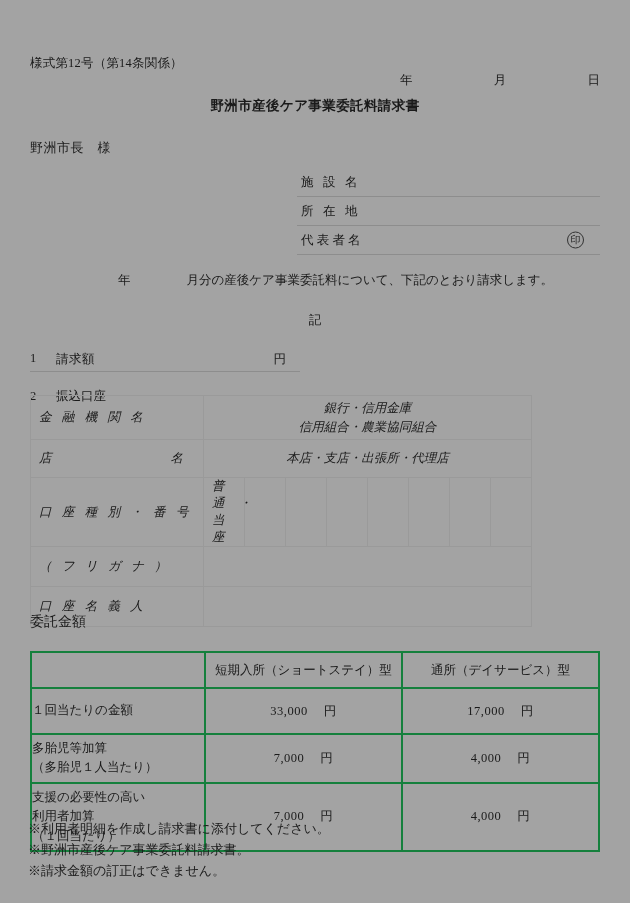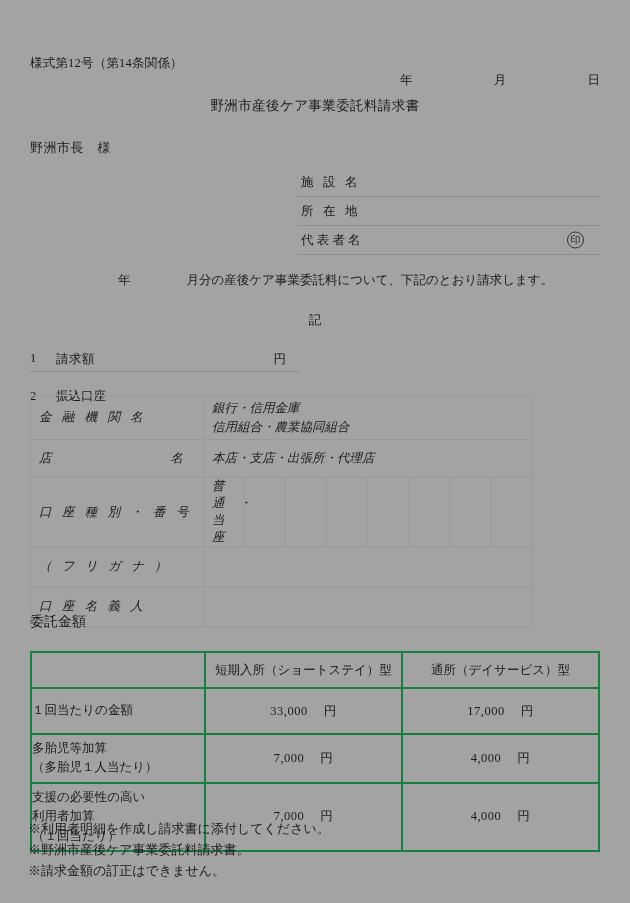--- a/index.html
+++ b/index.html
@@ -37,20 +37,21 @@
     font-size: 12.5px;
     display: flex;
     justify-content: space-between;
   }
   .date-line span { display: inline-block; }
   .doc-title {
     left: 0; right: 0; top: 97px;
     text-align: center;
     font-size: 13.5px;
     letter-spacing: 0.4px;
+    font-weight: bold;
   }
   .addressee {
     left: 30px; top: 139px;
     font-size: 13px;
     letter-spacing: 0.5px;
     text-align: right;
   }
 
   
   .facility {
@@ -144,21 +145,21 @@
   .spread {
     display: flex;
     justify-content: space-between;
     padding-right: 12px;
   }
   .bk-r1 { height: 44px; }
   .bk-r2 { height: 38px; }
   .bk-r3 { height: 38px; }
   .bk-r4 { height: 40px; }
   .bk-r5 { height: 40px; }
-  .bk-val-right { text-align: left; padding-right: 14px; line-height: 1.45; }
+  .bk-val-right { text-align: center; padding-right: 14px; line-height: 1.45; }
   td.acct-kind {
     width: 128px;
     text-align: left;
     padding-left: 18px;
     letter-spacing: 1px;
   }
   td.digit { width: 39px; padding: 0; }
 
   
   .fee-caption {

